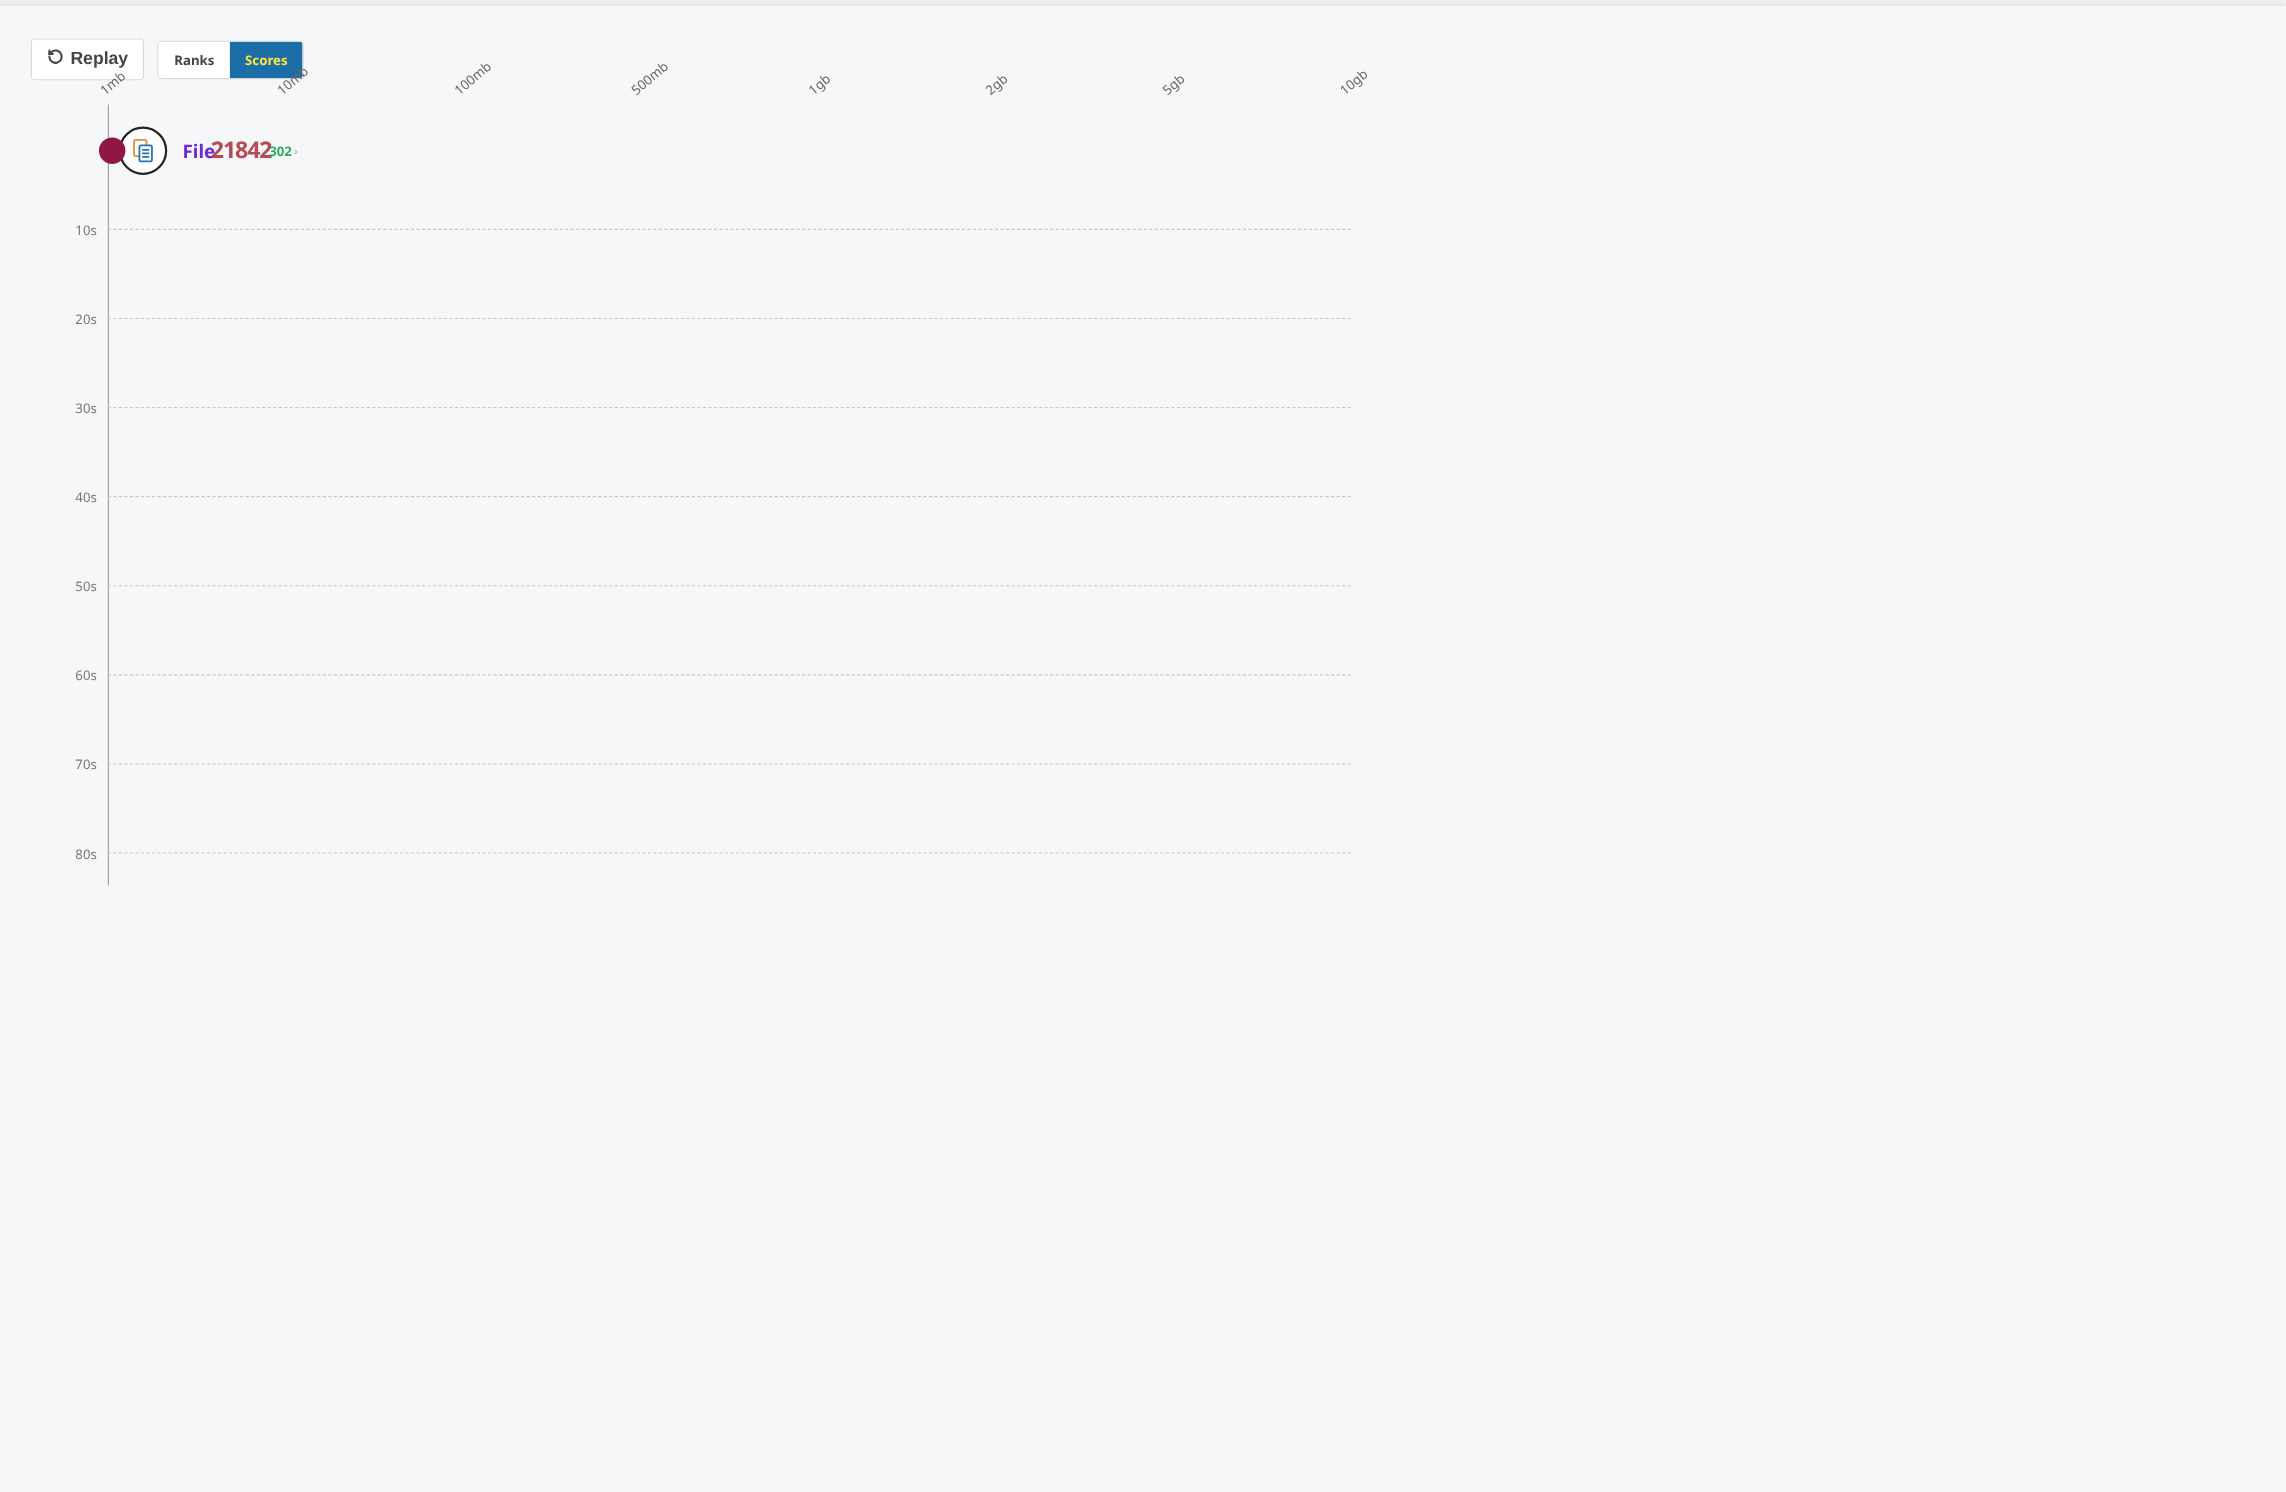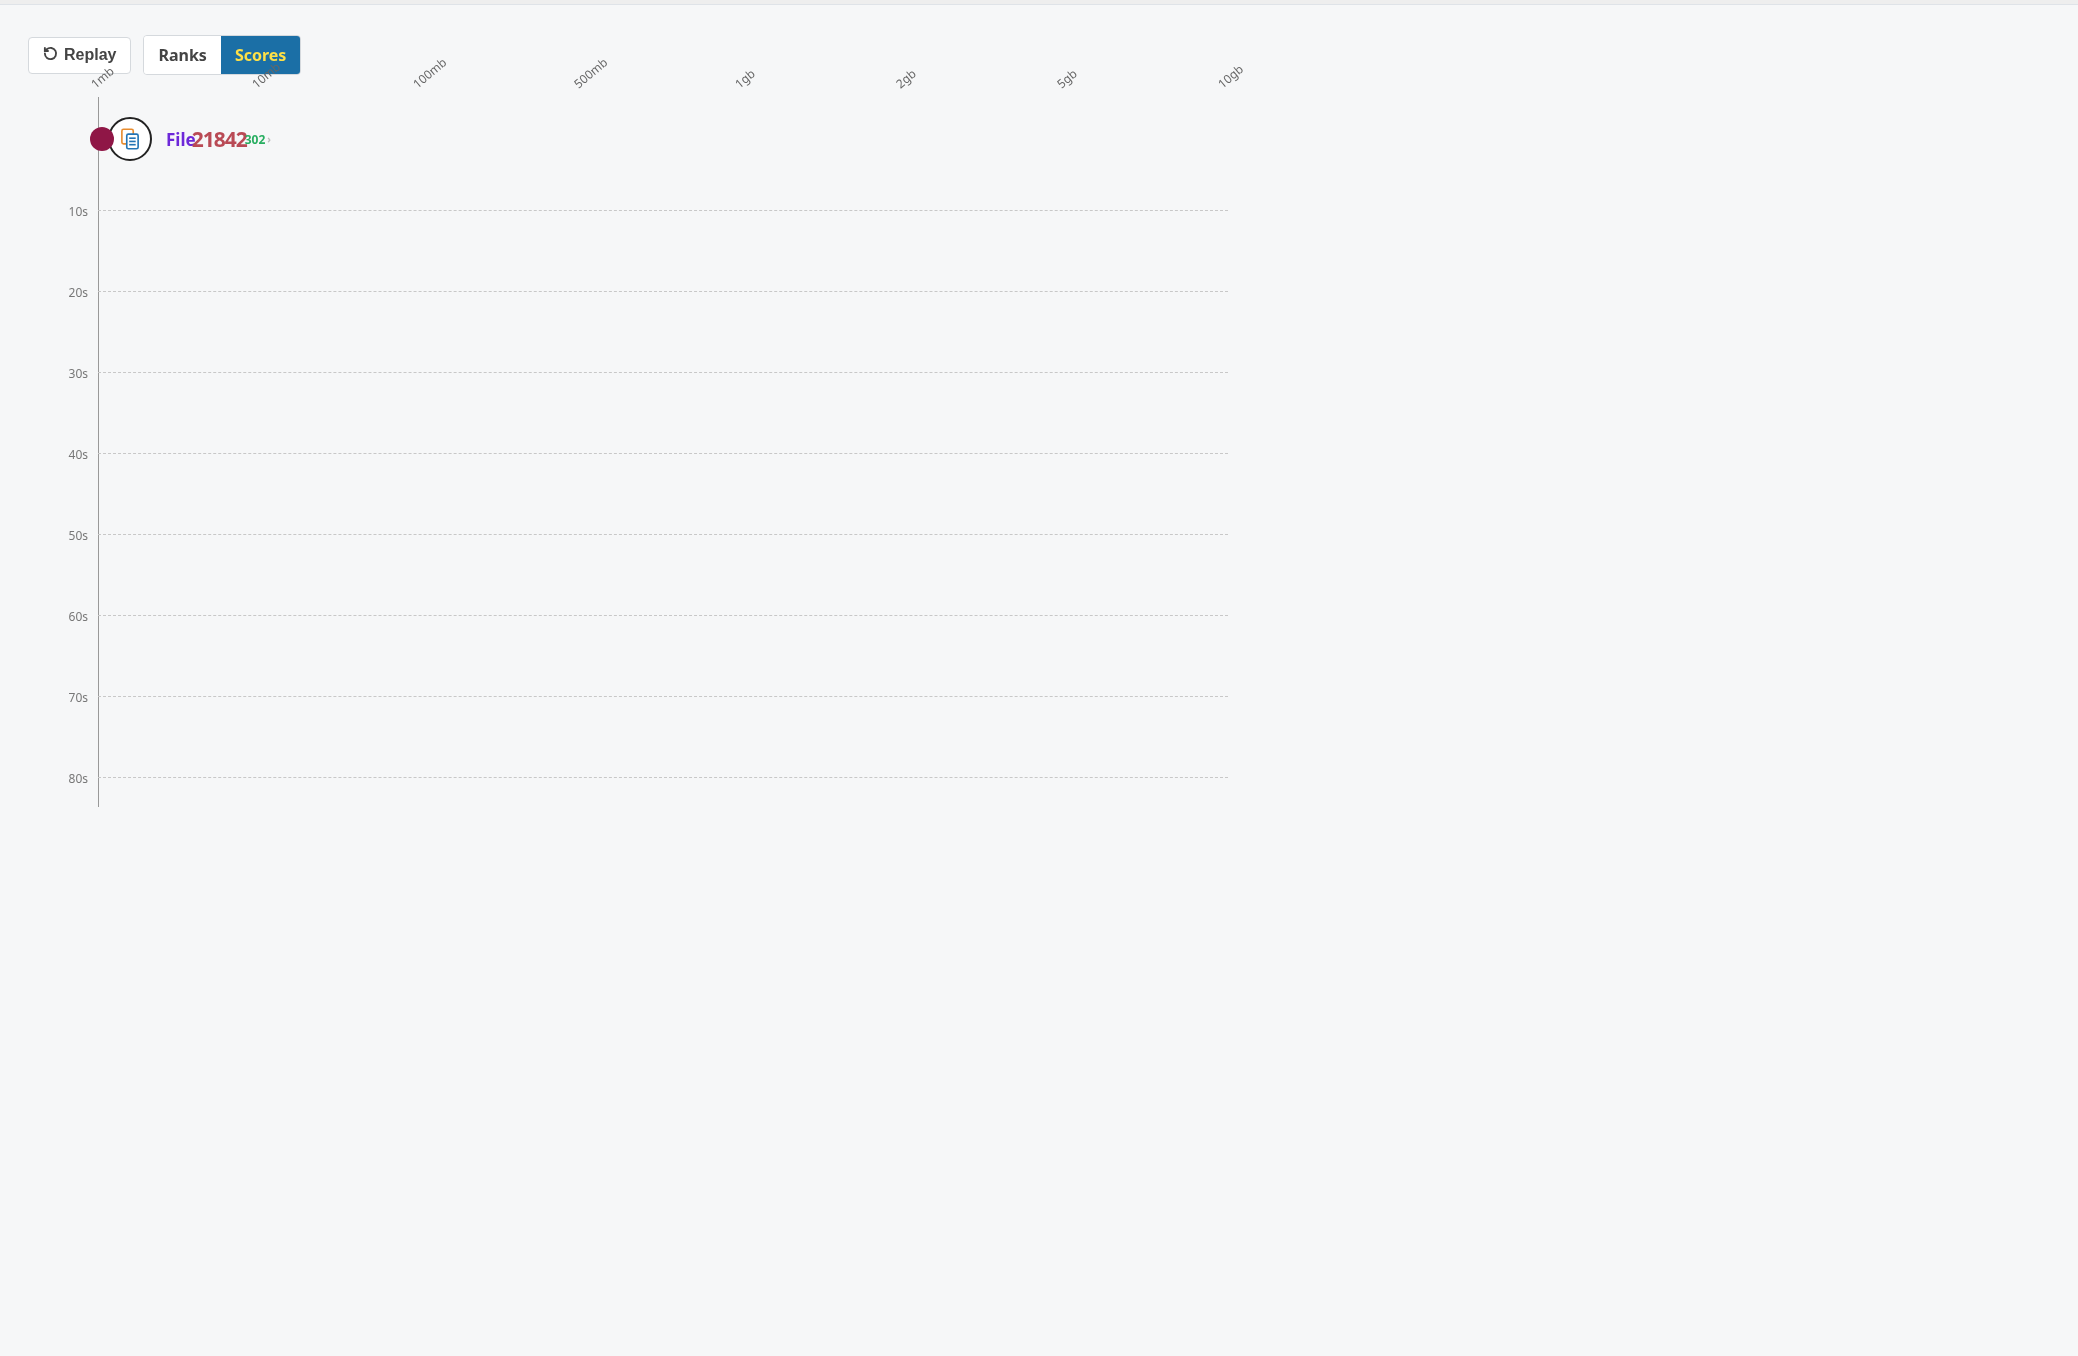--- a/index.html
+++ b/index.html
@@ -1,21 +1,21 @@
 <!DOCTYPE html>
 <html><head>
 <meta charset="utf-8">
 <style>
 html,body{margin:0;padding:0;font-family:system-ui,-apple-system,"Segoe UI",Roboto,sans-serif;background:#f6f7f8;color:#3a3a3a;font-size:14px;}
 .top-bar{height:4px;background:#eee;border-bottom:1px solid #dfe3e8;}
 .container{padding:30px 28px;}
 .controls{display:flex;align-items:center;gap:12px;margin-bottom:22px;}
 .btn{display:inline-flex;align-items:center;gap:6px;background:#fff;border:1px solid #d5d9dd;border-radius:4px;padding:8px 14px;font-weight:700;font-size:16px;color:#444;cursor:pointer;}
 .tabs{display:flex;border:1px solid #d5d9dd;border-radius:4px;overflow:hidden;}
-.tab{padding:8px 14px;font-weight:700;font-size:16px;cursor:pointer;background:#fff;color:#444;}
+.tab{padding:8px 14px;font-weight:700;font-size:12px;cursor:pointer;background:#fff;color:#444;}
 .tab.active{background:#1b6fa6;color:#fde047;}
 .chart{position:relative;margin-left:70px;width:1130px;height:710px;}
 .y-axis-line{position:absolute;left:0;top:0;bottom:0;width:1px;background:#999;}
 .x-tick{position:absolute;top:-22px;font-size:12px;color:#666;transform:rotate(-40deg);transform-origin:left bottom;}
 .hline{position:absolute;left:0;right:0;height:0;border-top:1px dashed #c8c8c8;}
 .y-label{position:absolute;right:100%;margin-right:10px;font-size:12px;color:#777;transform:translateY(-50%);}
 .icon-cluster{position:absolute;top:20px;left:-8px;display:flex;align-items:center;}
 .mega-circle{width:24px;height:24px;border-radius:50%;background:#8f1646;margin-right:-6px;z-index:2;}
 .mediafire-mark{width:40px;height:40px;border-radius:50%;border:2px solid #222;background:#fff;display:flex;align-items:center;justify-content:center;z-index:1;}
 .mediafire-mark svg{width:26px;}

